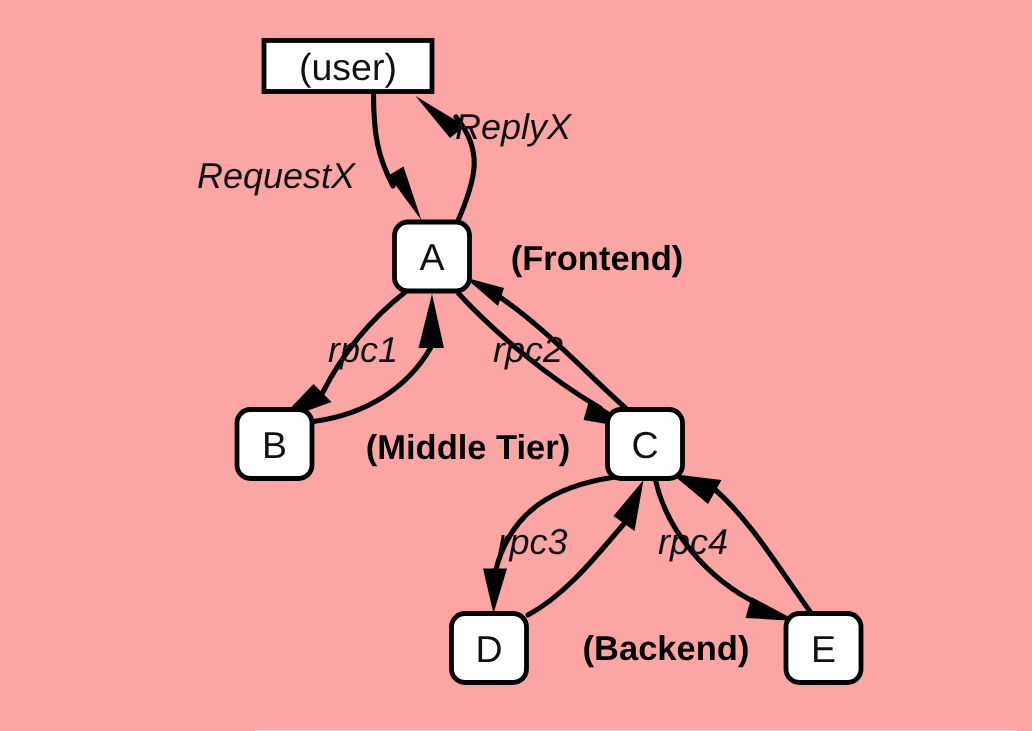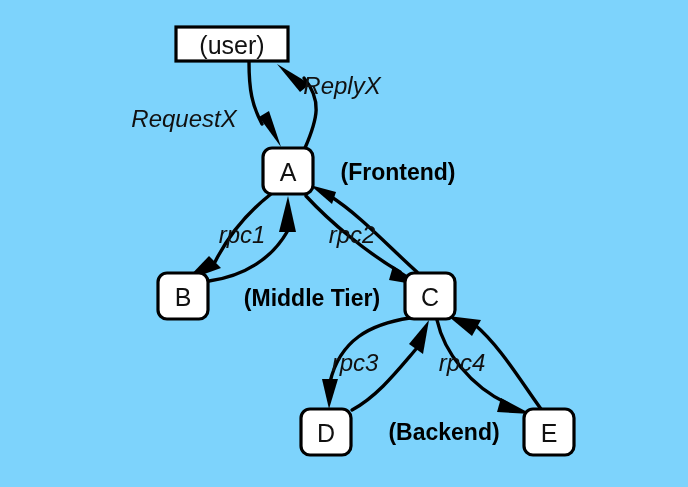--- a/index.html
+++ b/index.html
@@ -8,21 +8,21 @@
     padding: 0;
     background: #ffffff;
   }
   body {
     font-family: "Liberation Sans", sans-serif;
   }
   #diagram-root {
     position: relative;
     width: 688px;
     height: 487px;
-    background: #7dd3fc;
+    background: #fca5a5;
     overflow: hidden;
   }
   #diagram-svg {
     position: absolute;
     left: 0;
     top: 0;
     width: 688px;
     height: 487px;
   }
   .node-rect {

